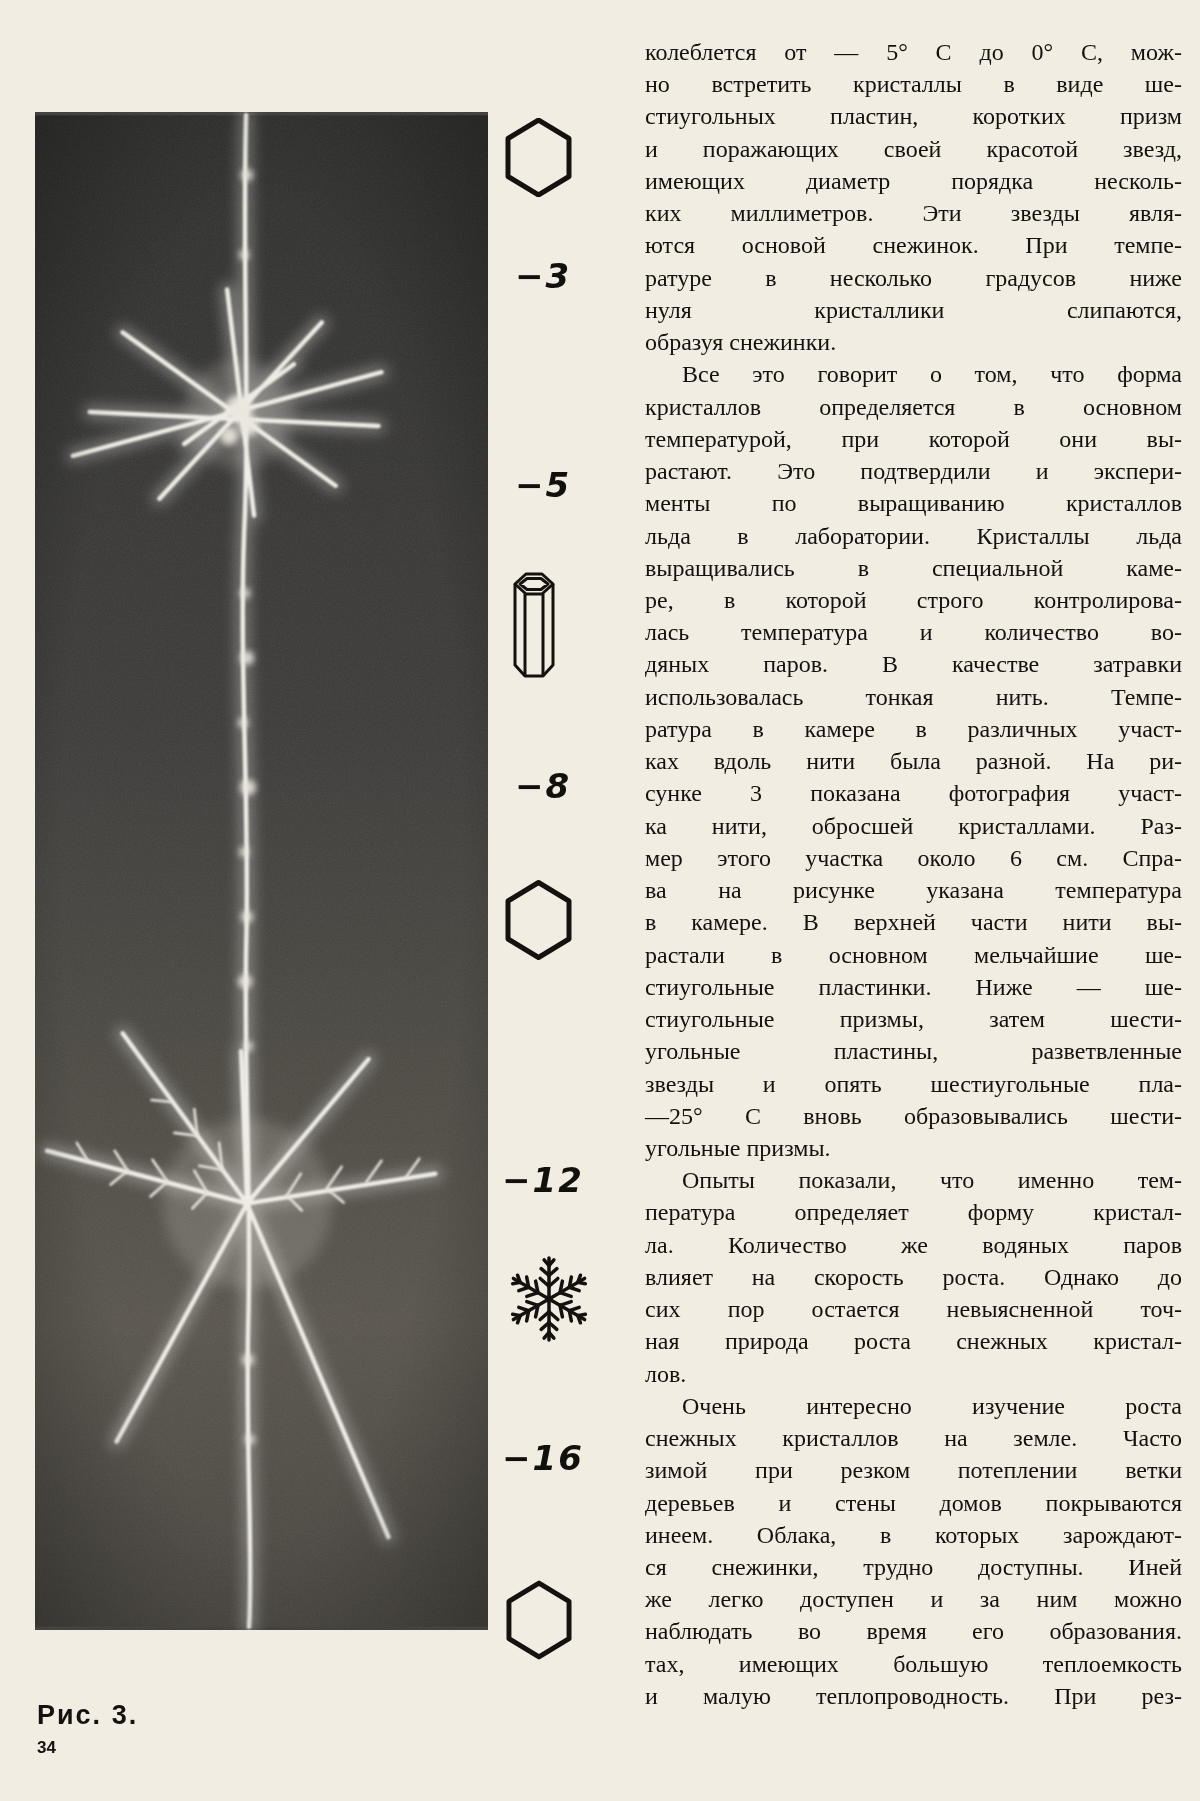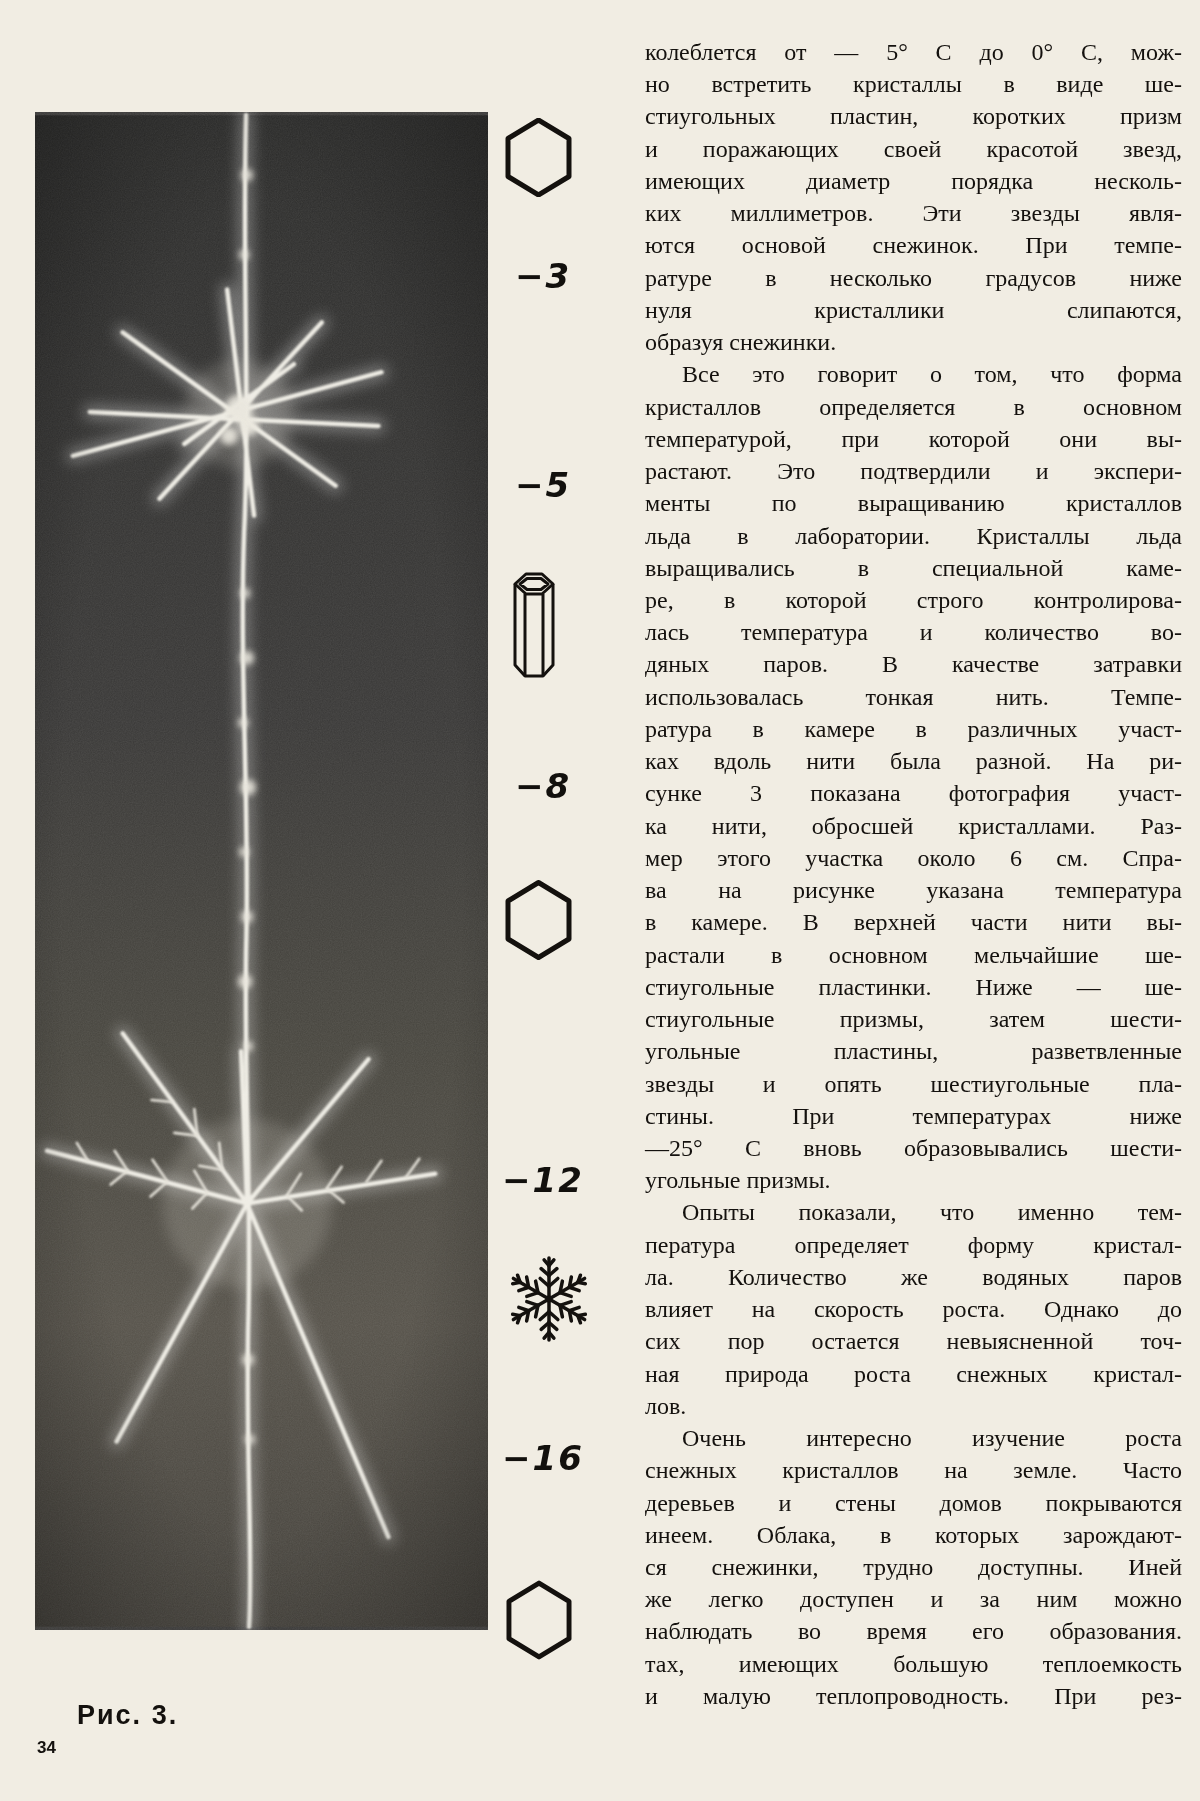--- a/index.html
+++ b/index.html
@@ -20,21 +20,21 @@
   
   .text-col{position:absolute;left:645px;top:36px;width:537px;}
   .line{height:32.24px;line-height:32.24px;font-size:24px;
         text-align:justify;text-align-last:justify;white-space:normal;}
   .line.end{text-align-last:left;}
   .line.indent{text-indent:37px;}
 
   
   .caption{position:absolute;left:37px;top:1700px;
            font-family:"Liberation Sans",sans-serif;font-weight:bold;
-           font-size:27px;letter-spacing:2px;color:#14110e;margin-left:40px;}
+           font-size:27px;letter-spacing:2px;color:#14110e;}
   .pageno{position:absolute;left:37px;top:1738px;
           font-family:"Liberation Sans",sans-serif;font-weight:bold;
           font-size:17px;color:#14110e;}
 </style>
 </head>
 <body>
 
 <div class="photo">
   <svg width="453" height="1518" viewBox="0 0 455 1518" xmlns="http://www.w3.org/2000/svg">
     <defs>
@@ -263,32 +263,32 @@
     <div class="line">сунке 3 показана фотография участ-</div>
     <div class="line">ка нити, обросшей кристаллами. Раз-</div>
     <div class="line">мер этого участка около 6 см. Спра-</div>
     <div class="line">ва на рисунке указана температура</div>
     <div class="line">в камере. В верхней части нити вы-</div>
     <div class="line">растали в основном мельчайшие ше-</div>
     <div class="line">стиугольные пластинки. Ниже — ше-</div>
     <div class="line">стиугольные призмы, затем шести-</div>
     <div class="line">угольные пластины, разветвленные</div>
     <div class="line">звезды и опять шестиугольные пла-</div>
-    <div class="line">стины. При температурах ниже</div>
     <div class="line">—25° С вновь образовывались шести-</div>
     <div class="line end">угольные призмы.</div>
     <div class="line indent">Опыты показали, что именно тем-</div>
     <div class="line">пература определяет форму кристал-</div>
     <div class="line">ла. Количество же водяных паров</div>
     <div class="line">влияет на скорость роста. Однако до</div>
     <div class="line">сих пор остается невыясненной точ-</div>
     <div class="line">ная природа роста снежных кристал-</div>
     <div class="line end">лов.</div>
     <div class="line indent">Очень интересно изучение роста</div>
     <div class="line">снежных кристаллов на земле. Часто</div>
+    <div class="line">зимой при резком потеплении ветки</div>
     <div class="line">деревьев и стены домов покрываются</div>
     <div class="line">инеем. Облака, в которых зарождают-</div>
     <div class="line">ся снежинки, трудно доступны. Иней</div>
     <div class="line">же легко доступен и за ним можно</div>
     <div class="line">наблюдать во время его образования.</div>
     <div class="line">тах, имеющих большую теплоемкость</div>
     <div class="line">и малую теплопроводность. При рез-</div>
   </div>
 
 <div class="caption">Рис. 3.</div>

